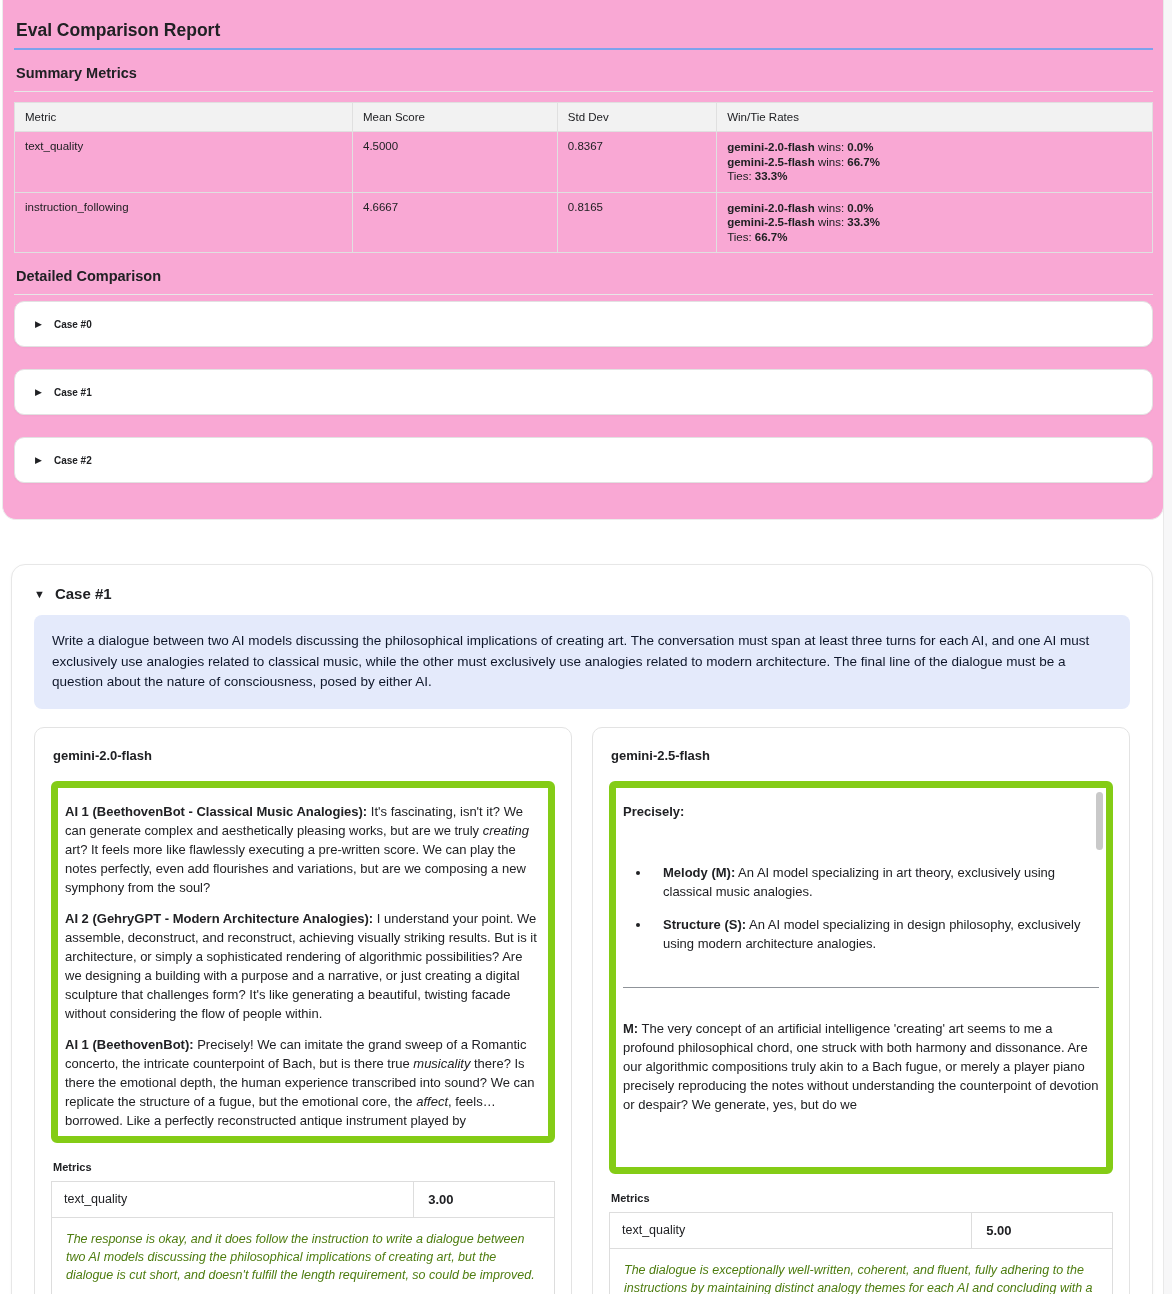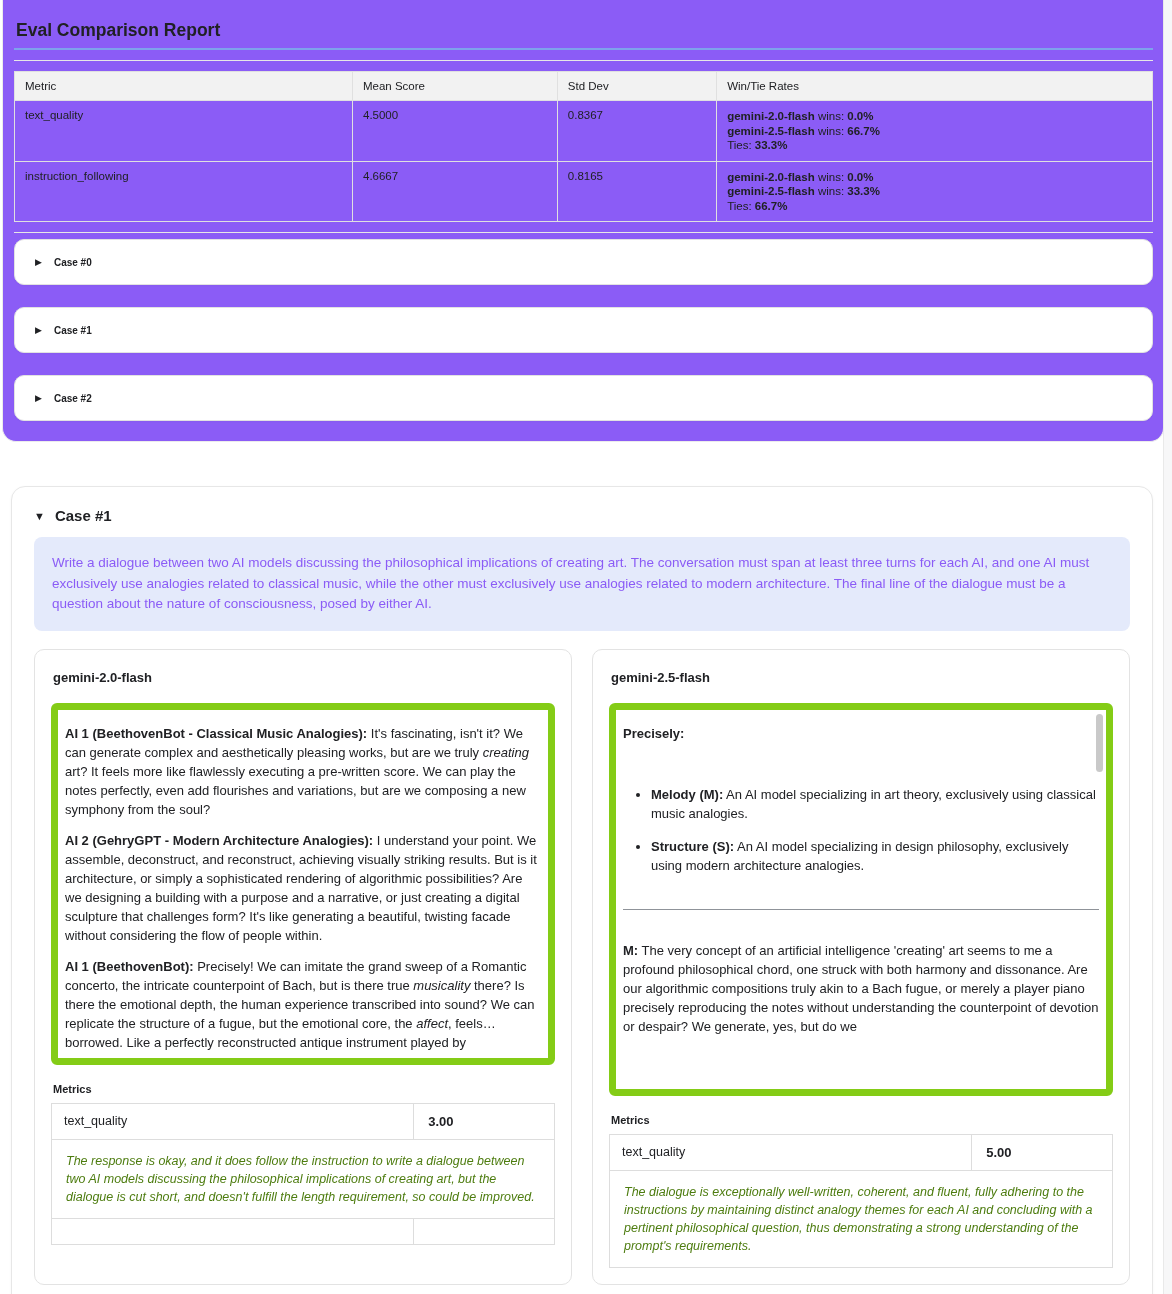--- a/index.html
+++ b/index.html
@@ -4,24 +4,24 @@
 <style>
   * { box-sizing: border-box; }
   html,body { margin:0; padding:0; }
   body {
     width:1172px; height:1294px; overflow:hidden; position:relative;
     background:#ffffff; color:#202124;
     font-family:"Liberation Sans", sans-serif;
   }
   
   .top-card {
-    margin:0 8px 0 2px; background:#8b5cf6;
+    margin:0 8px 0 2px; background:#f9a8d4;
     border:1px solid #ececec; border-top:none;
     border-radius:0 0 14px 14px;
-    padding:20px 10px 20px 11px;
+    padding:20px 10px 36px 11px;
   }
   .page-title { font-size:17.5px; font-weight:700; margin:0 0 0 2px; }
   .accent-rule { height:2px; background:#7ea2ec; margin-top:7px; }
   .section-heading { font-size:14.5px; font-weight:700; margin:15px 0 0 2px; }
   .thin-rule { height:1px; background:#e7e7e7; margin-top:10px; }
 
   table.summary { width:100%; border-collapse:collapse; margin-top:10px; font-size:11.5px;border-radius:27px; }
   table.summary th {
     background:#f2f2f2; border:1px solid #e0e0e0; text-align:left;
     font-weight:400; padding:8px 10px; color:#202124;
@@ -45,35 +45,35 @@
   
   .case-card {
     margin:44px 19px 0 11px; background:#fff;
     border:1px solid #e7e7e7; border-radius:14px;
     padding:20px 22px 40px; box-shadow:0 1px 3px rgba(0,0,0,.04);
   }
   .case-header { display:flex; align-items:center; font-size:15px; font-weight:700; cursor:pointer; }
   .case-header .tri { font-size:11px; margin-right:10px; }
   .prompt-box {
     background:#e4eafb; border-radius:8px; padding:16px 18px;
-    font-size:13.5px; line-height:20.5px; margin-top:13px; color:#8b5cf6;
+    font-size:13.5px; line-height:20.5px; margin-top:13px; color:#0f172a;
   }
   .columns { display:flex; gap:20px; margin-top:18px; }
   .model-col { flex:1; min-width:0; border:1px solid #e3e3e3; border-radius:10px; padding:16px; background:#fff; }
   .model-name { font-size:13px; font-weight:700; margin:4px 0 0 2px; }
   .response-box {
     border:7px solid #84cc16; border-radius:6px; padding:14px 7px;
     font-size:13px; line-height:19px; margin-top:18px;
     height:362px; overflow:hidden; position:relative;
   }
   .response-box.tall { height:393px; }
   .response-box p { margin:0 0 12px 0; }
   ul.chars { margin:42px 0 0 0; padding-left:28px; }
   ul.chars li { margin-bottom:14px; }
-  ul.chars li p { margin:0; }
+  ul.chars li p { margin:12px; }
   hr.md { border:none; border-top:1px solid #8f9399; margin:34px 0 31px; }
   p.sp24 { margin:0 0 24px 0; }
   .scroll-thumb { position:absolute; top:4px; right:3px; width:7px; height:58px; background:#c9c9c9; border-radius:4px; }
 
   .metrics-label { font-size:11px; font-weight:700; margin:18px 0 8px 2px; }
   table.metric { width:100%; border-collapse:collapse; font-size:12.5px; }
   table.metric td { border:1px solid #dddddd; }
   table.metric .mname { padding:10px 12px; }
   table.metric .mval { width:28%; font-weight:700; font-size:13px; padding:10px 14px; }
   table.metric .mexp { padding:12px 14px; font-style:italic; color:#4d7c0f; line-height:18px; }
@@ -87,20 +87,21 @@
 </style>
 </head>
 <body>
 
 <div>
 
   <section class="top-card">
     <h1 class="page-title">Eval Comparison Report</h1>
     <div class="accent-rule"></div>
 
+    <h2 class="section-heading">Summary Metrics</h2>
     <div class="thin-rule"></div>
 
     <table class="summary">
       <colgroup>
           <col style="width:29.7%">
           <col style="width:18%">
           <col style="width:14%">
           <col>
         </colgroup>
       <thead>
@@ -128,20 +129,21 @@
           <td>0.8165</td>
           <td>
             <div class="win-line"><span class="b">gemini-2.0-flash</span><span> wins: </span><span class="b">0.0%</span></div>
             <div class="win-line"><span class="b">gemini-2.5-flash</span><span> wins: </span><span class="b">33.3%</span></div>
             <div class="win-line"><span>Ties: </span><span class="b">66.7%</span></div>
           </td>
         </tr>
       </tbody>
     </table>
 
+    <h2 class="section-heading">Detailed Comparison</h2>
     <div class="thin-rule"></div>
 
     <div class="case-row first">
       <span class="tri">▶</span>
       <span class="case-label">Case #0</span>
     </div>
     <div class="case-row">
       <span class="tri">▶</span>
       <span class="case-label">Case #1</span>
     </div>

